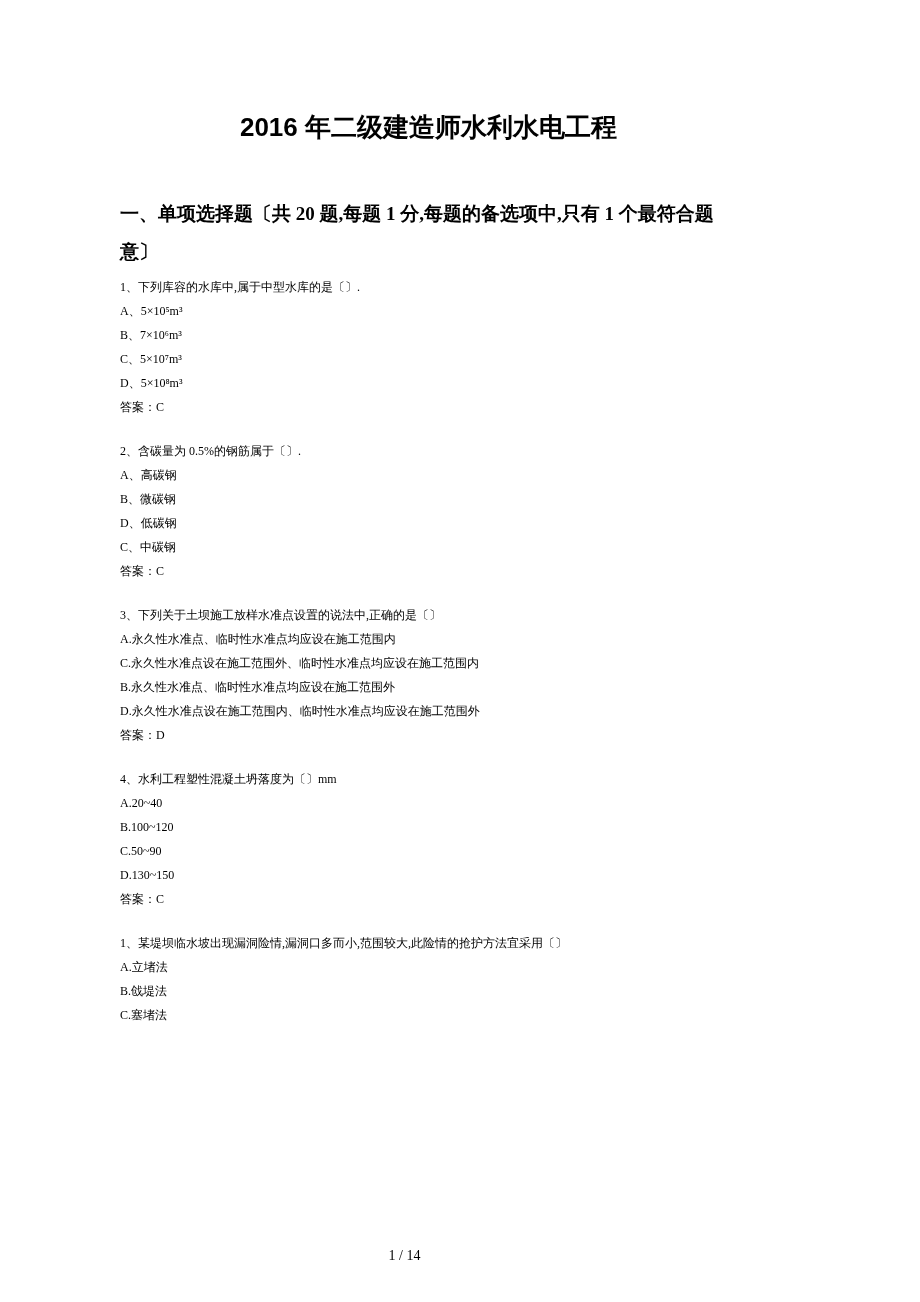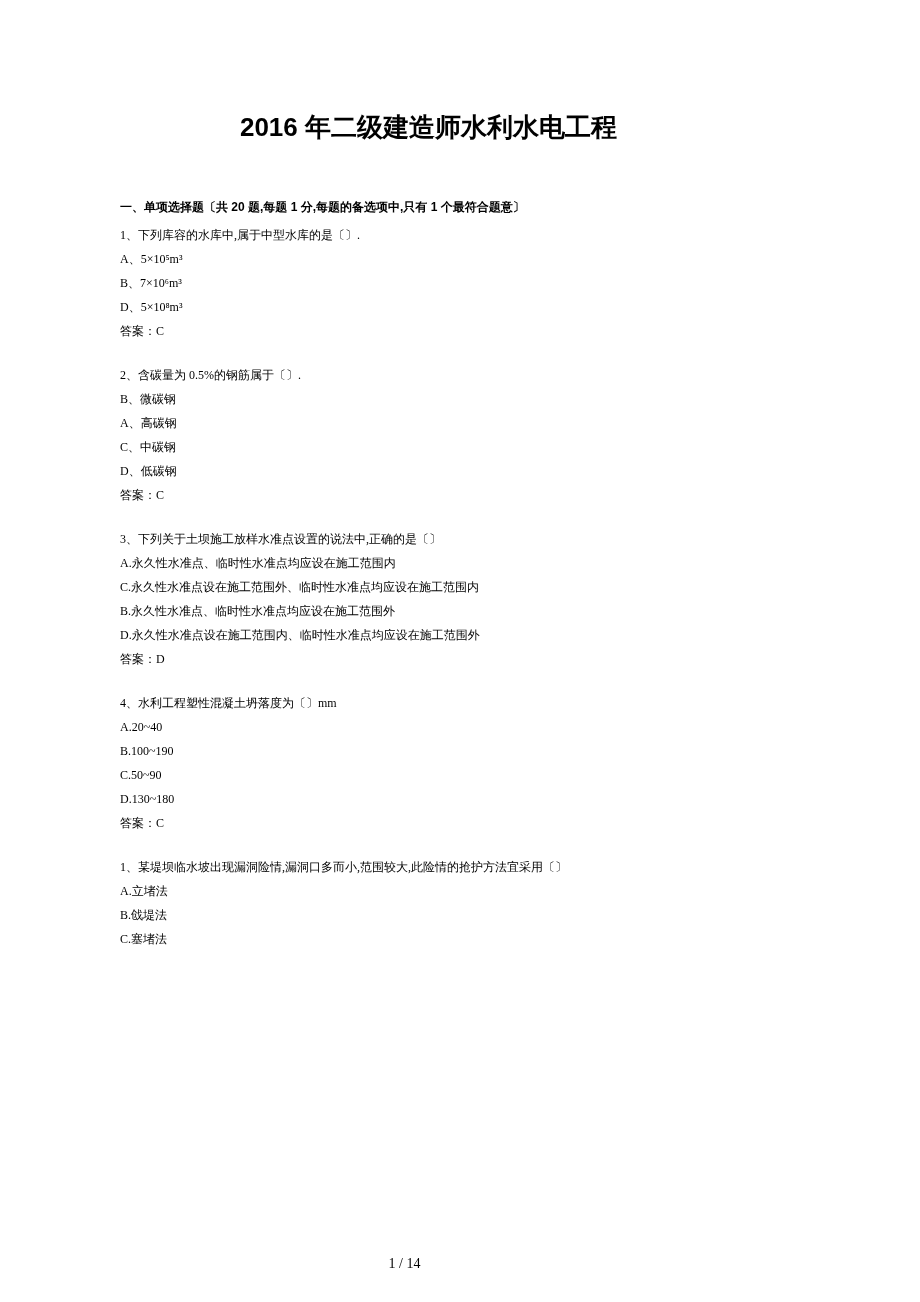--- a/index.html
+++ b/index.html
@@ -17,83 +17,84 @@
       position: relative;
     }
     .title {
       font-family: "SimHei", "黑体", sans-serif;
       font-size: 26px;
       font-weight: bold;
       text-align: center;
       margin-bottom: 50px;
     }
     .section-header {
-      font-family: Liberation Sans, sans-serif;
-      font-size: 12px;
+      font-family: Liberation Serif, serif;
+      font-size: 19px;
       font-weight: bold;
       line-height: 2.0;
       margin-bottom: 4px;
     }
     .line {
       font-size: 12px;
       line-height: 2.0;
     }
     .block {
       margin-bottom: 20px;
     }
     .page-num {
       position: absolute;
-      bottom: 30px;
+      bottom: 38px;
       left: 0;
       right: 0;
       text-align: center;
       font-size: 14px;
       font-family: "SimSun", serif;
     }
   </style>
 </head>
 <body>
 
 <div class="page">
   <div class="title">2016 年二级建造师水利水电工程</div>
 
   <div class="section-header">一、单项选择题〔共 20 题,每题 1 分,每题的备选项中,只有 1 个最符合题意〕</div>
 
   <div class="block">
     <div class="line">1、下列库容的水库中,属于中型水库的是〔〕.</div>
     <div class="line">A、5×10⁵m³</div>
     <div class="line">B、7×10⁶m³</div>
+    <div class="line">C、5×10⁷m³</div>
     <div class="line">D、5×10⁸m³</div>
     <div class="line">答案：C</div>
   </div>
 
   <div class="block">
     <div class="line">2、含碳量为 0.5%的钢筋属于〔〕.</div>
+    <div class="line">A、高碳钢</div>
     <div class="line">B、微碳钢</div>
-    <div class="line">A、高碳钢</div>
+    <div class="line">D、低碳钢</div>
     <div class="line">C、中碳钢</div>
-    <div class="line">D、低碳钢</div>
     <div class="line">答案：C</div>
   </div>
 
   <div class="block">
     <div class="line">3、下列关于土坝施工放样水准点设置的说法中,正确的是〔〕</div>
     <div class="line">A.永久性水准点、临时性水准点均应设在施工范围内</div>
     <div class="line">C.永久性水准点设在施工范围外、临时性水准点均应设在施工范围内</div>
     <div class="line">B.永久性水准点、临时性水准点均应设在施工范围外</div>
     <div class="line">D.永久性水准点设在施工范围内、临时性水准点均应设在施工范围外</div>
     <div class="line">答案：D</div>
   </div>
 
   <div class="block">
     <div class="line">4、水利工程塑性混凝土坍落度为〔〕mm</div>
     <div class="line">A.20~40</div>
-    <div class="line">B.100~190</div>
+    <div class="line">B.100~120</div>
     <div class="line">C.50~90</div>
-    <div class="line">D.130~180</div>
+    <div class="line">D.130~150</div>
     <div class="line">答案：C</div>
   </div>
 
   <div class="block">
     <div class="line">1、某堤坝临水坡出现漏洞险情,漏洞口多而小,范围较大,此险情的抢护方法宜采用〔〕</div>
     <div class="line">A.立堵法</div>
     <div class="line">B.戗堤法</div>
     <div class="line">C.塞堵法</div>
   </div>
 

